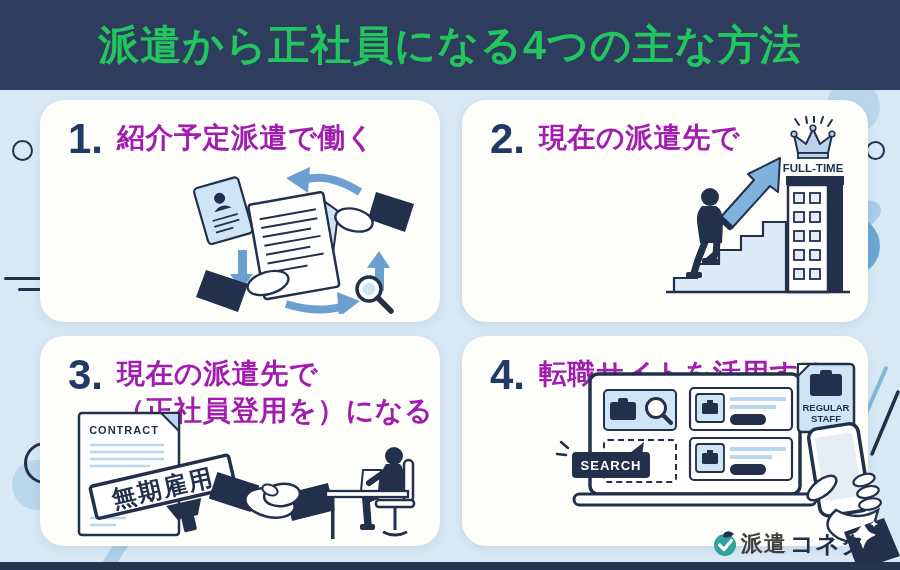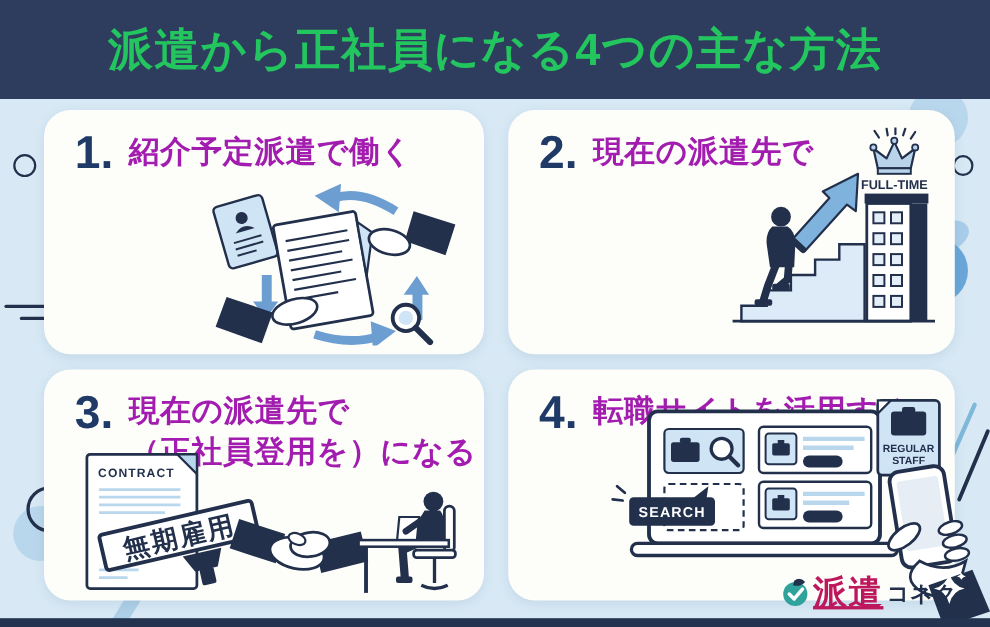--- a/index.html
+++ b/index.html
@@ -37,22 +37,22 @@
   
   .deco{position:absolute;z-index:1;}
   .circle-outline{border-radius:50%;border:3px solid #22304c;background:transparent;}
   .blob{border-radius:50%;background:#c5ddef;}
   .hline{height:3px;background:#22304c;border-radius:2px;}
 
   .sparkle{position:absolute;z-index:4;}
 
   
   .logo{position:absolute;right:8px;bottom:10px;z-index:4;display:flex;align-items:center;gap:3px;}
-  .logo-primary{color:#be185d;font-size:31px;font-weight:800;letter-spacing:1px;text-decoration:underline;}
-  .logo-secondary{color:#22304c;font-size:20px;font-weight:800;letter-spacing:1px;}
+  .logo-primary{color:#404040;font-size:22px;font-weight:800;letter-spacing:1px;}
+  .logo-secondary{color:#22304c;font-size:24px;font-weight:800;letter-spacing:1px;}
 </style>
 </head>
 <body>
 
 <div class="stage">
 
   <div class="deco blob" style="left:52px;top:190px;width:62px;height:62px;"></div>
   <div class="deco blob" style="left:70px;top:236px;width:52px;height:52px;"></div>
   <div class="deco circle-outline" style="left:12px;top:140px;width:17px;height:17px;border-width:2.5px;"></div>
   <div class="deco hline" style="left:4px;top:277px;width:54px;"></div>

